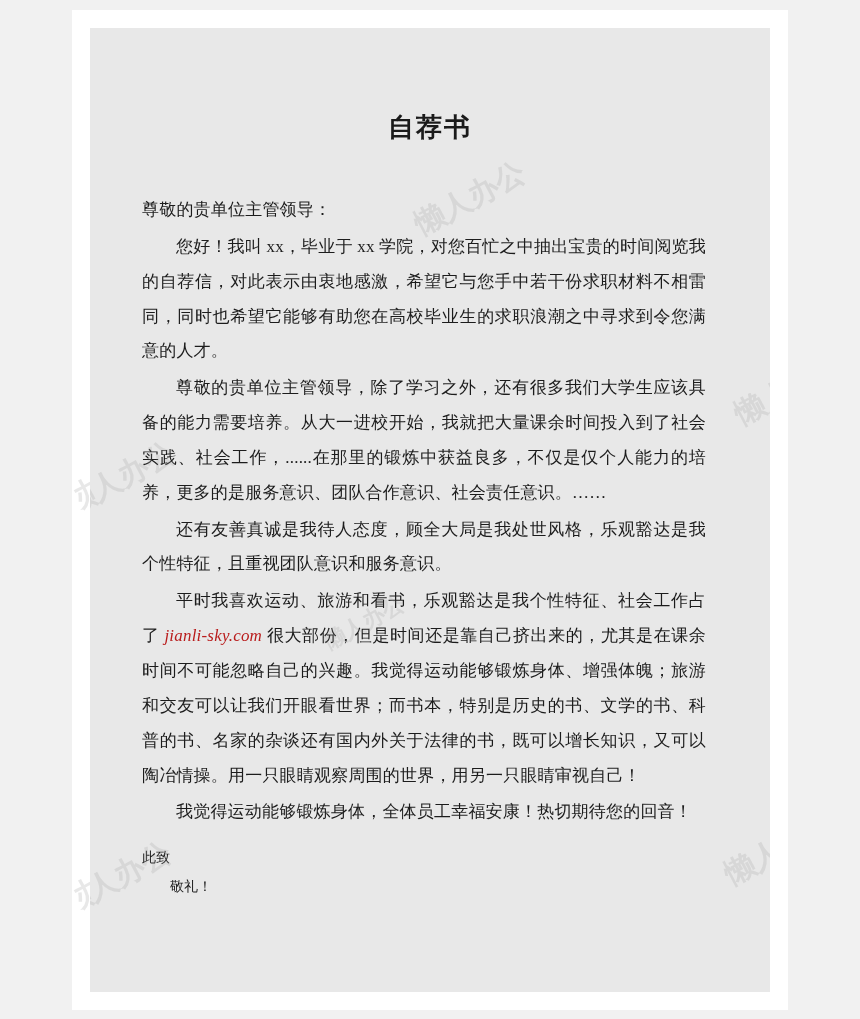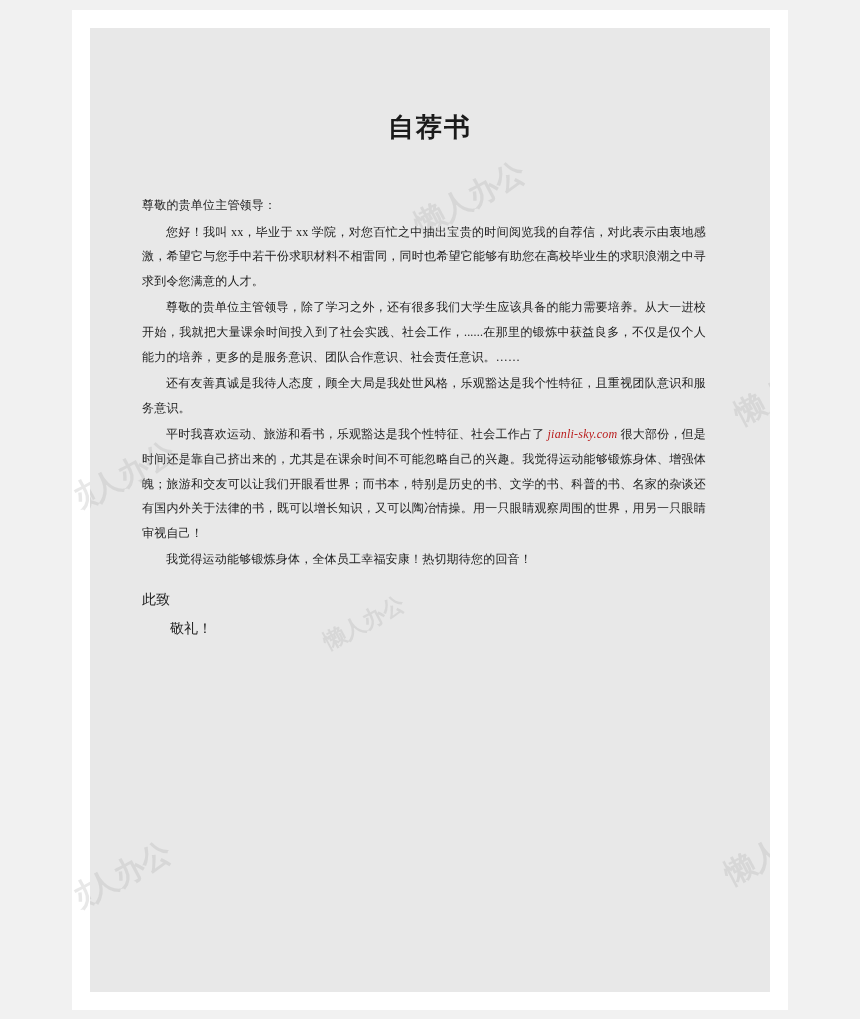--- a/index.html
+++ b/index.html
@@ -35,21 +35,21 @@
   .doc-title {
     text-align: center;
     font-size: 26px;
     font-weight: bold;
     color: #1a1a1a;
     letter-spacing: 2px;
     margin: 22px 0 48px 0;
     font-family: "Liberation Serif", "DejaVu Serif", serif;
   }
   .para {
-    font-size: 12px;
+    font-size: 17px;
     color: #1c1c1c;
     line-height: 2.05;
     text-align: justify;
     margin: 0 12px 2px 0;
     letter-spacing: 0.2px;
   }
   .indent {
     text-indent: 2em;
   }
   .noindent {

